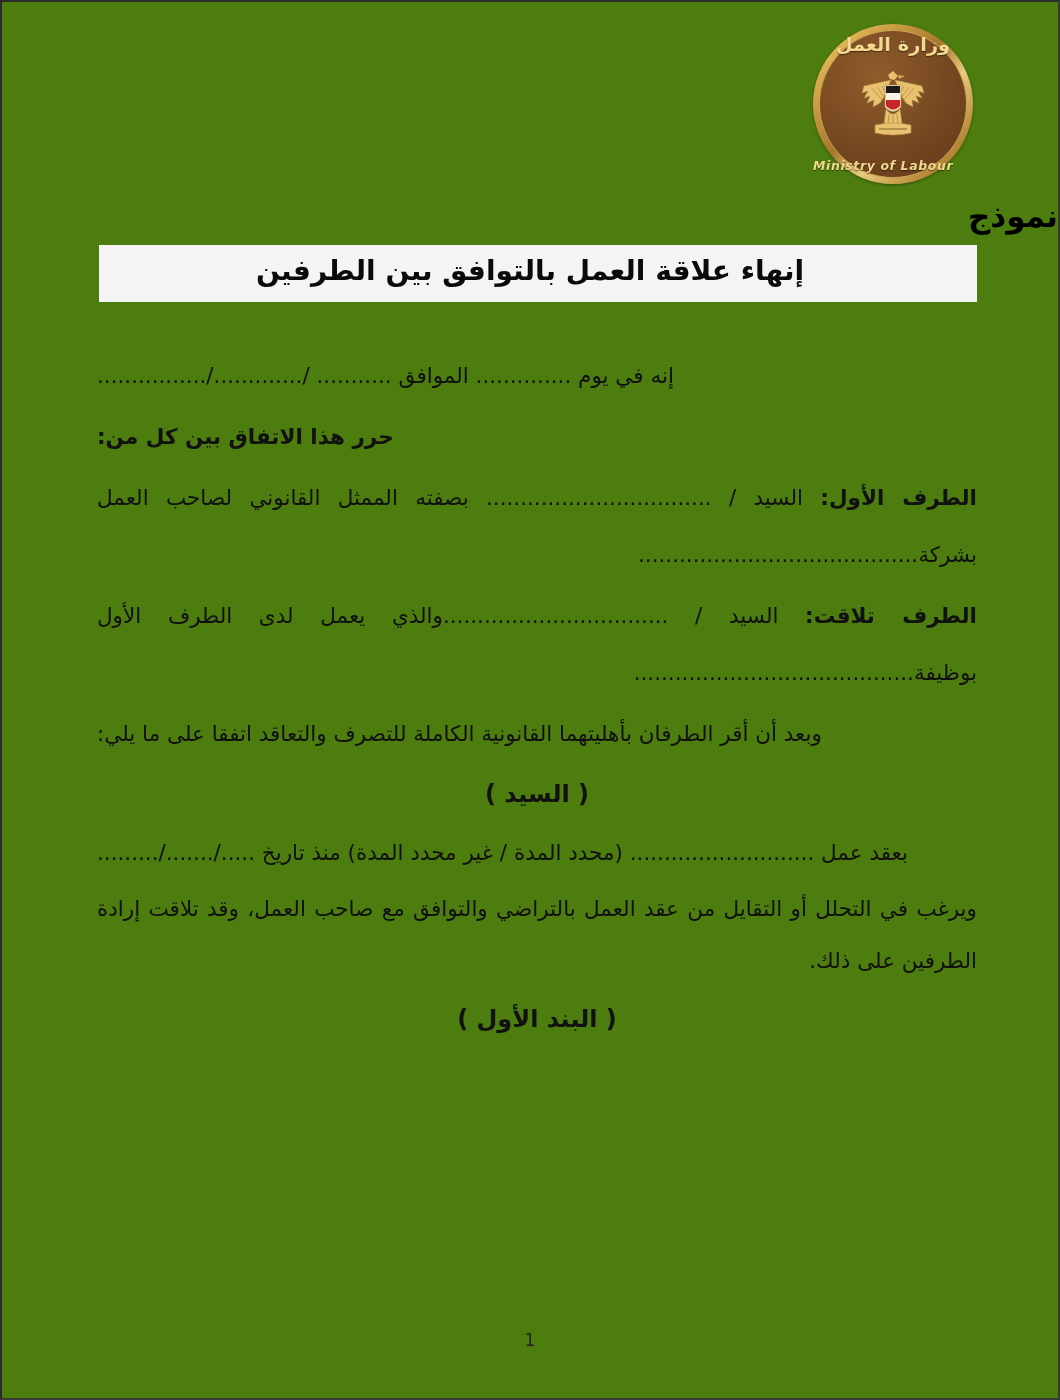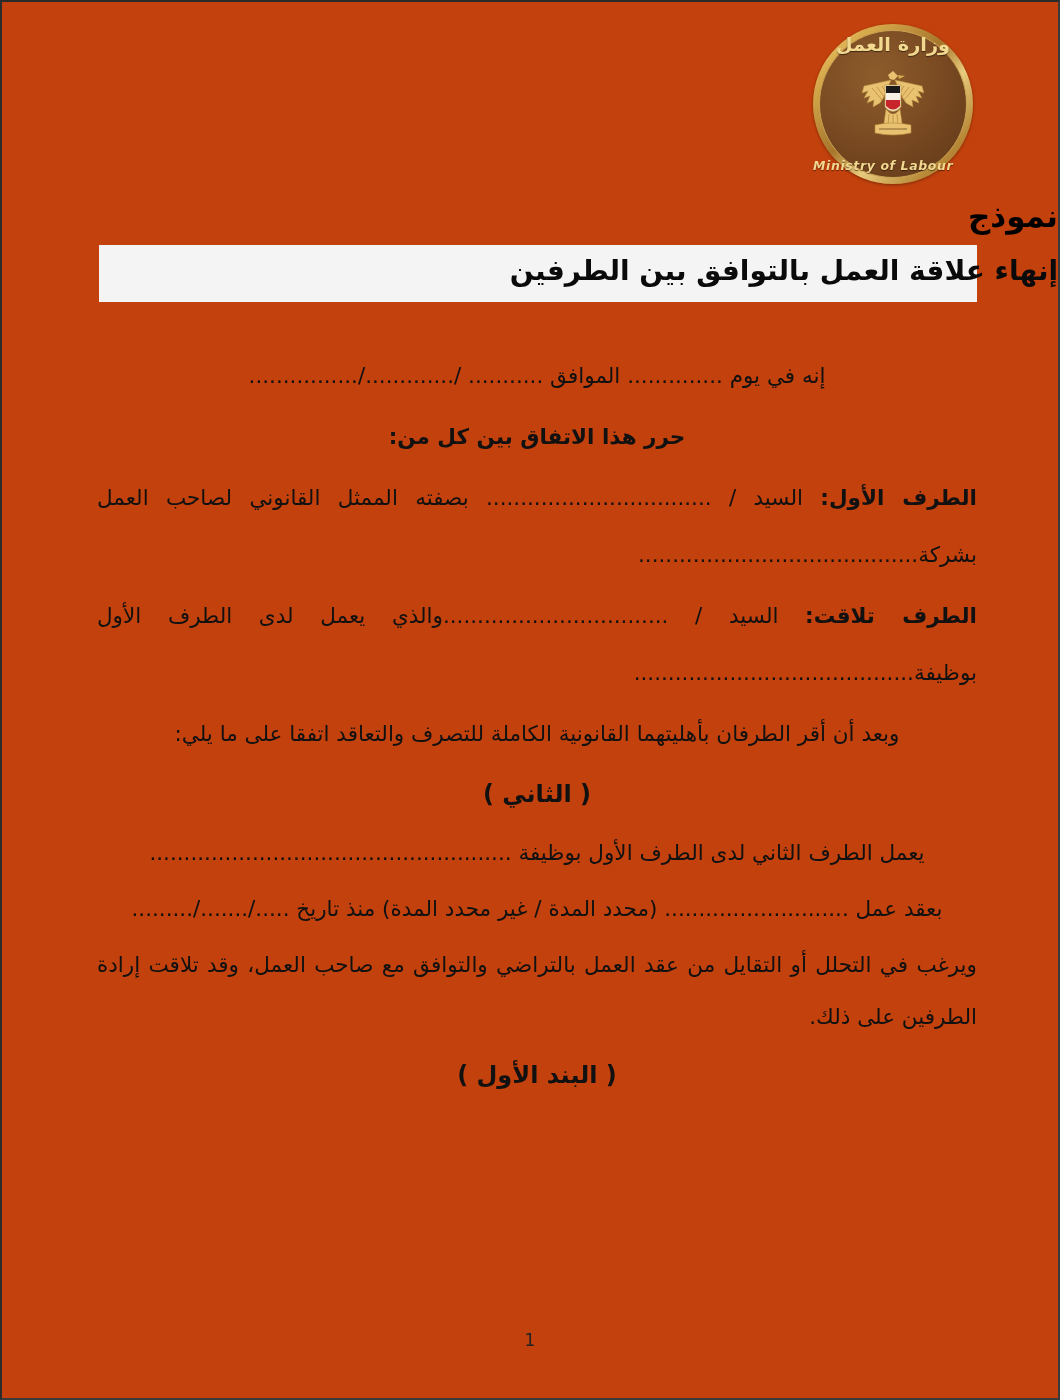--- a/index.html
+++ b/index.html
@@ -8,21 +8,21 @@
     padding: 0;
     background: #ffffff;
   }
   body {
     font-family: "DejaVu Sans", "Liberation Sans", sans-serif;
   }
   .page {
     position: relative;
     width: 1060px;
     height: 1400px;
-    background: #c2410c;
+    background: #4d7c0f;
     box-sizing: border-box;
     border-top: 2px solid #2b2b2b;
     border-left: 2px solid #2b2b2b;
     border-right: 2px solid #3a3a3a;
     border-bottom: 2px solid #3a3a3a;
     overflow: hidden;
   }
 
   
   .header {
@@ -109,20 +109,21 @@
     left: 97px;
     width: 878px;
     height: 57px;
     background: #f4f4f4;
   }
   .doc-subtitle {
     position: absolute;
     top: 252px;
     left: 0;
     width: 100%;
+    text-align: center;
     font-size: 28px;
     font-weight: bold;
     color: #0a0a0a;
   }
 
   
   .body-block {
     position: absolute;
     top: 345px;
     left: 95px;
@@ -130,21 +131,21 @@
     color: #111;
   }
   .para {
     font-size: 21.5px;
     line-height: 57px;
     text-align: justify;
     margin: 0 0 4px 0;
     color: #111;
   }
   .para.bold { font-weight: bold; }
-  .para.right { text-align: center; }
+  .para.right { text-align: left; }
   .para.center {
     text-align: center;
     font-weight: bold;
     font-size: 24px;
   }
   .para.tight { line-height: 52px; }
   .lbl { font-weight: bold; }
 
   
   .page-number {
@@ -225,23 +226,22 @@
     <p class="para">
       <span class="lbl">الطرف الأول:</span><span> السيد / ................................. بصفته الممثل القانوني لصاحب العمل بشركة.........................................</span>
     </p>
 
     <p class="para">
       <span class="lbl">الطرف تلاقت:</span><span> السيد / .................................والذي يعمل لدى الطرف الأول بوظيفة.........................................</span>
     </p>
 
     <p class="para right">وبعد أن أقر الطرفان بأهليتهما القانونية الكاملة للتصرف والتعاقد اتفقا على ما يلي:</p>
 
-    <p class="para center">( الثاني )</p>
-
-    <p class="para right tight">يعمل الطرف الثاني لدى الطرف الأول بوظيفة .....................................................</p>
+    <p class="para center">( السيد )</p>
+
 
     <p class="para right tight">بعقد عمل ........................... (محدد المدة / غير محدد المدة) منذ تاريخ ...../......./.........</p>
 
     <p class="para tight">ويرغب في التحلل أو التقايل من عقد العمل بالتراضي والتوافق مع صاحب العمل، وقد تلاقت إرادة الطرفين على ذلك.</p>
 
     <p class="para center">( البند الأول )</p>
 
   </div>
 
   <div class="page-number">1</div>

